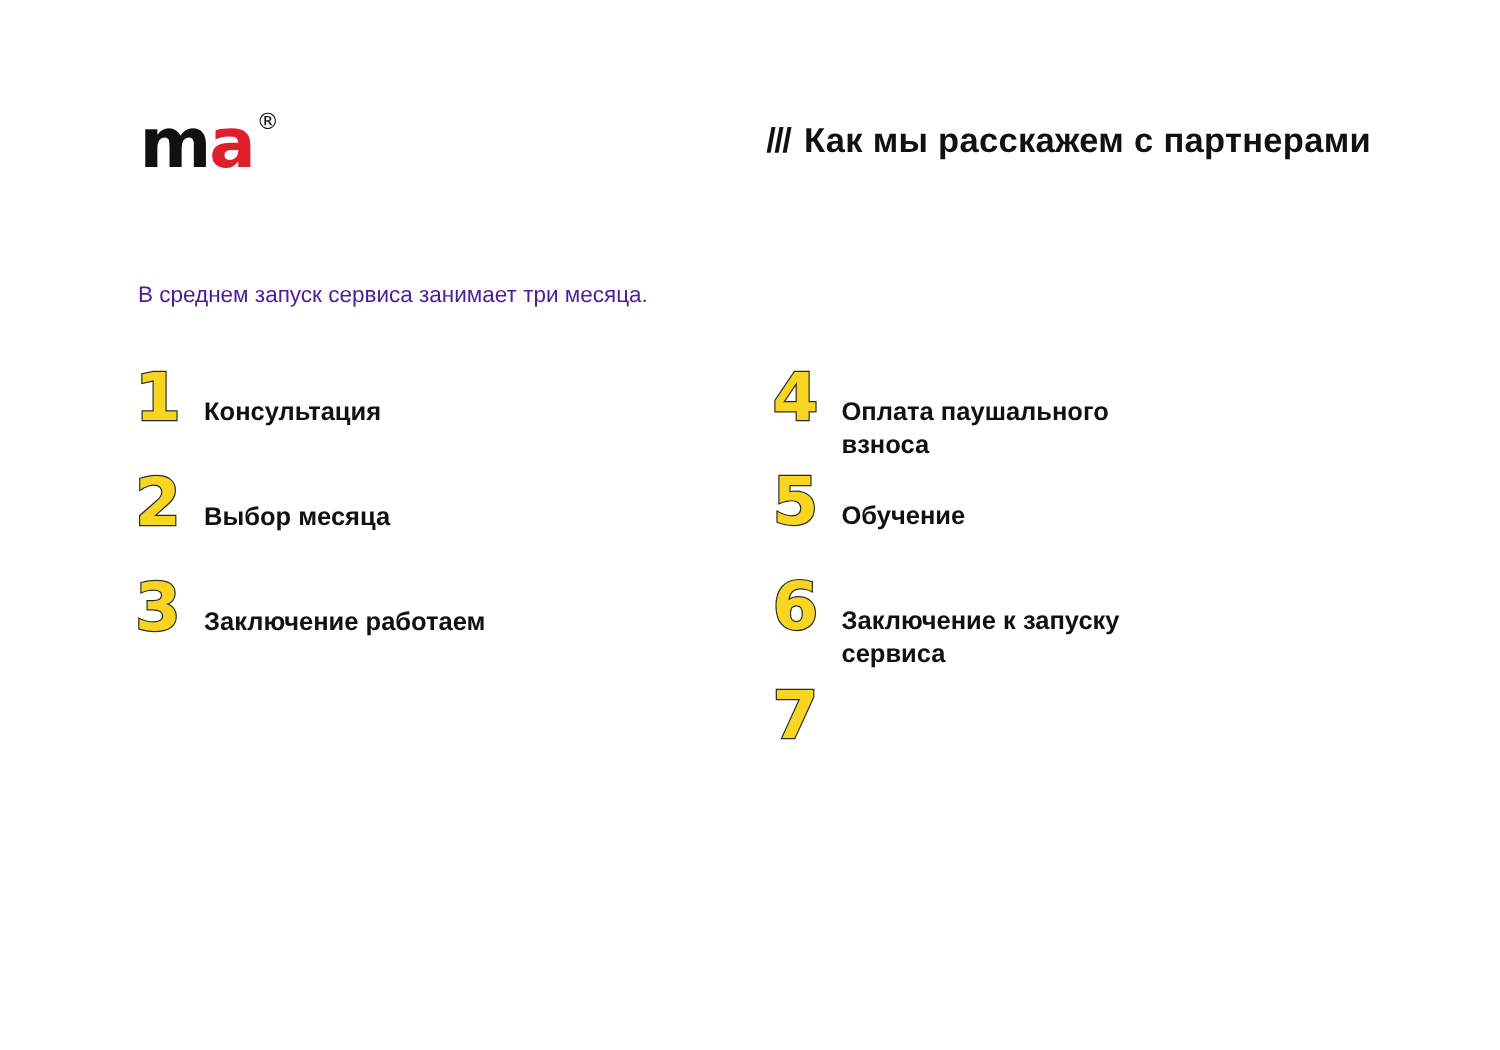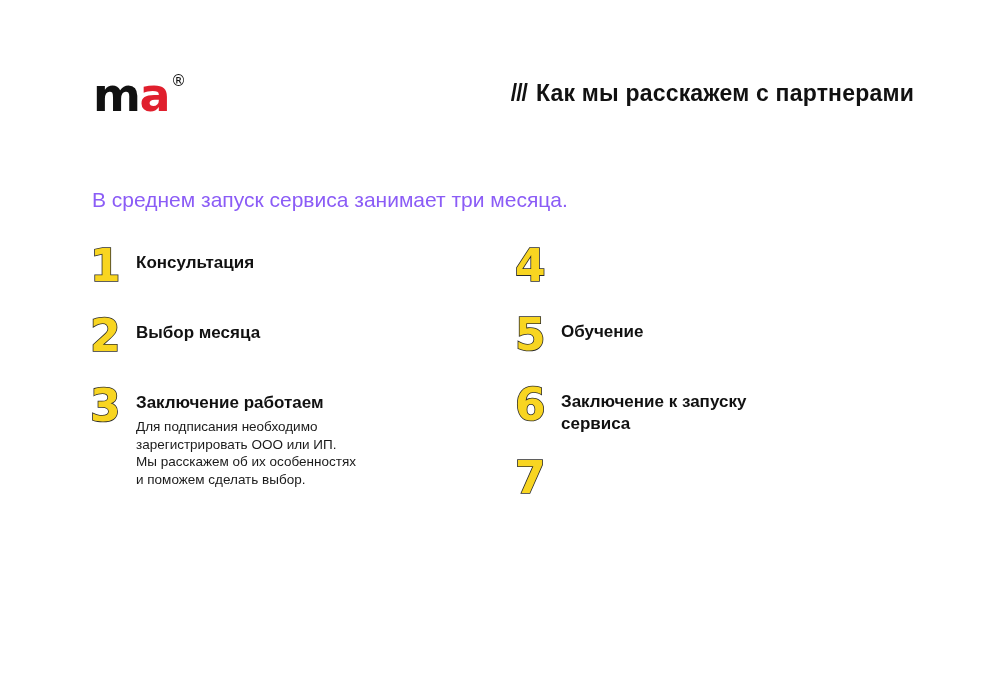--- a/index.html
+++ b/index.html
@@ -72,23 +72,23 @@
     font-size: 23px;
     letter-spacing: -1px;
     color: #111111;
   }
 
   
   .lead {
     position: absolute;
     left: 92px;
     top: 188px;
-    font-size: 21px;
+    font-size: 15px;
     font-weight: 400;
-    color: #8b5cf6;
+    color: #4c1d95;
     white-space: nowrap;
   }
 
   
   .col {
     position: absolute;
     top: 248px;
   }
   .col-left  { left: 90px;  width: 380px; }
   .col-right { left: 515px; width: 420px; }
@@ -108,20 +108,21 @@
     -webkit-text-stroke: 1.6px #2b2b2b;
     paint-order: stroke fill;
     width: 46px;
     flex: 0 0 46px;
     text-align: left;
     user-select: none;
   }
 
   .step-body {
     padding-top: 4px;
+    margin-top: 12px;
   }
 
   .step-label {
     font-size: 17px;
     font-weight: 700;
     line-height: 1.28;
     color: #111111;
     white-space: pre-line;
   }
 
@@ -167,33 +168,33 @@
       <div class="step-num">2</div>
       <div class="step-body">
         <div class="step-label">Выбор месяца</div>
       </div>
     </div>
 
     <div class="step" style="top:140px;left:0px;">
       <div class="step-num">3</div>
       <div class="step-body">
         <div class="step-label">Заключение работаем</div>
-        <div class="step-desc">Для подписания необходимо
-зарегистрировать ООО или ИП.
-Мы расскажем об их особенностях
-и поможем сделать выбор.</div>
       </div>
     </div>
 
   </div>
 
   <div class="col col-right">
 
     <div class="step" style="top:0px;left:0px;">
       <div class="step-num">4</div>
+      <div class="step-body">
+        <div class="step-label">Оплата паушального
+взноса</div>
+      </div>
     </div>
 
     <div class="step" style="top:69px;left:0px;">
       <div class="step-num">5</div>
       <div class="step-body">
         <div class="step-label">Обучение</div>
       </div>
     </div>
 
     <div class="step" style="top:139px;left:0px;">

